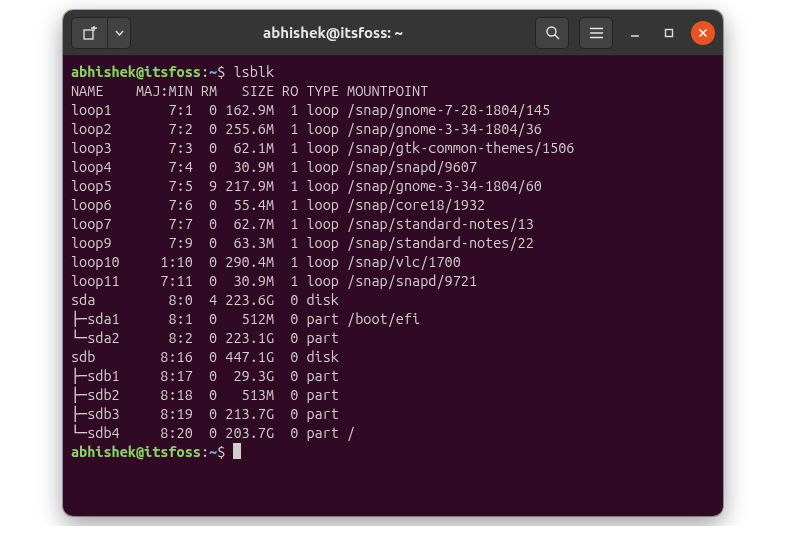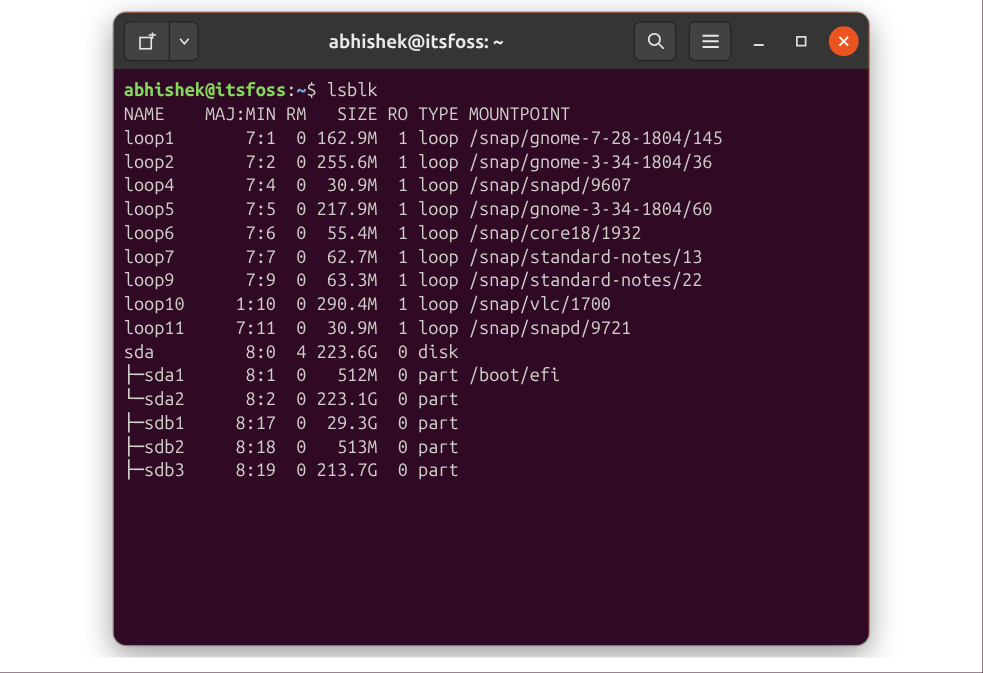--- a/index.html
+++ b/index.html
@@ -5,22 +5,22 @@
     * { margin: 0; padding: 0; box-sizing: border-box; }
     body {
       background: #ffffff;
       font-family: "Ubuntu Mono", "DejaVu Sans Mono", Consolas, monospace;
       display: flex;
       justify-content: center;
       align-items: flex-start;
       padding: 10px;
     }
     .window {
-      width: 604px;
-      background: #c2410c;
+      width: 660px;
+      background: #fde047;
       border-radius: 10px;
       overflow: hidden;
       box-shadow: 0 8px 24px rgba(0,0,0,0.4), 0 0 0 1px rgba(0,0,0,0.3);
     }
     .titlebar {
       height: 46px;
       background: #353535;
       display: flex;
       align-items: center;
       padding: 0 8px;
@@ -143,29 +143,33 @@
       </div>
     </div>
   </div>
 
   <div class="terminal">
     <div class="line"><span class="prompt-user">abhishek@itsfoss</span><span class="prompt-sep">:</span><span class="prompt-path">~</span><span class="prompt-sep">$</span><span class="cmd"> <span>lsblk</span></span></div>
     <div class="line" id="header-line">NAME    MAJ:MIN RM   SIZE RO TYPE MOUNTPOINT</div>
     <div id="rows">
         <div class="line">loop1       7:1  0 162.9M  1 loop /snap/gnome-7-28-1804/145</div>
         <div class="line">loop2       7:2  0 255.6M  1 loop /snap/gnome-3-34-1804/36</div>
+        <div class="line">loop3       7:3  0  62.1M  1 loop /snap/gtk-common-themes/1506</div>
         <div class="line">loop4       7:4  0  30.9M  1 loop /snap/snapd/9607</div>
-        <div class="line">loop5       7:5  0 217.9M  1 loop /snap/gnome-3-34-1804/60</div>
+        <div class="line">loop5       7:5  9 217.9M  1 loop /snap/gnome-3-34-1804/60</div>
         <div class="line">loop6       7:6  0  55.4M  1 loop /snap/core18/1932</div>
         <div class="line">loop7       7:7  0  62.7M  1 loop /snap/standard-notes/13</div>
         <div class="line">loop9       7:9  0  63.3M  1 loop /snap/standard-notes/22</div>
         <div class="line">loop10     1:10  0 290.4M  1 loop /snap/vlc/1700</div>
         <div class="line">loop11     7:11  0  30.9M  1 loop /snap/snapd/9721</div>
         <div class="line">sda         8:0  4 223.6G  0 disk </div>
         <div class="line">├─sda1      8:1  0   512M  0 part /boot/efi</div>
         <div class="line">└─sda2      8:2  0 223.1G  0 part </div>
+        <div class="line">sdb        8:16  0 447.1G  0 disk </div>
         <div class="line">├─sdb1     8:17  0  29.3G  0 part </div>
         <div class="line">├─sdb2     8:18  0   513M  0 part </div>
         <div class="line">├─sdb3     8:19  0 213.7G  0 part </div>
+        <div class="line">└─sdb4     8:20  0 203.7G  0 part /</div>
       </div>
+    <div class="line"><span class="prompt-user">abhishek@itsfoss</span><span class="prompt-sep">:</span><span class="prompt-path">~</span><span class="prompt-sep">$</span><span> </span><span class="cursor"></span></div>
   </div>
 
 </div>
 
 </body></html>

